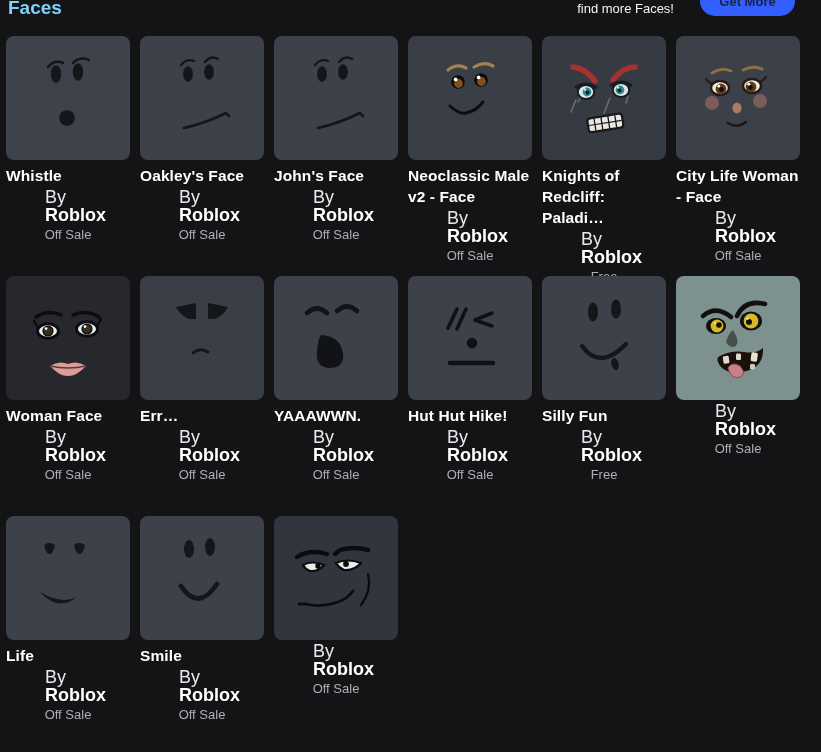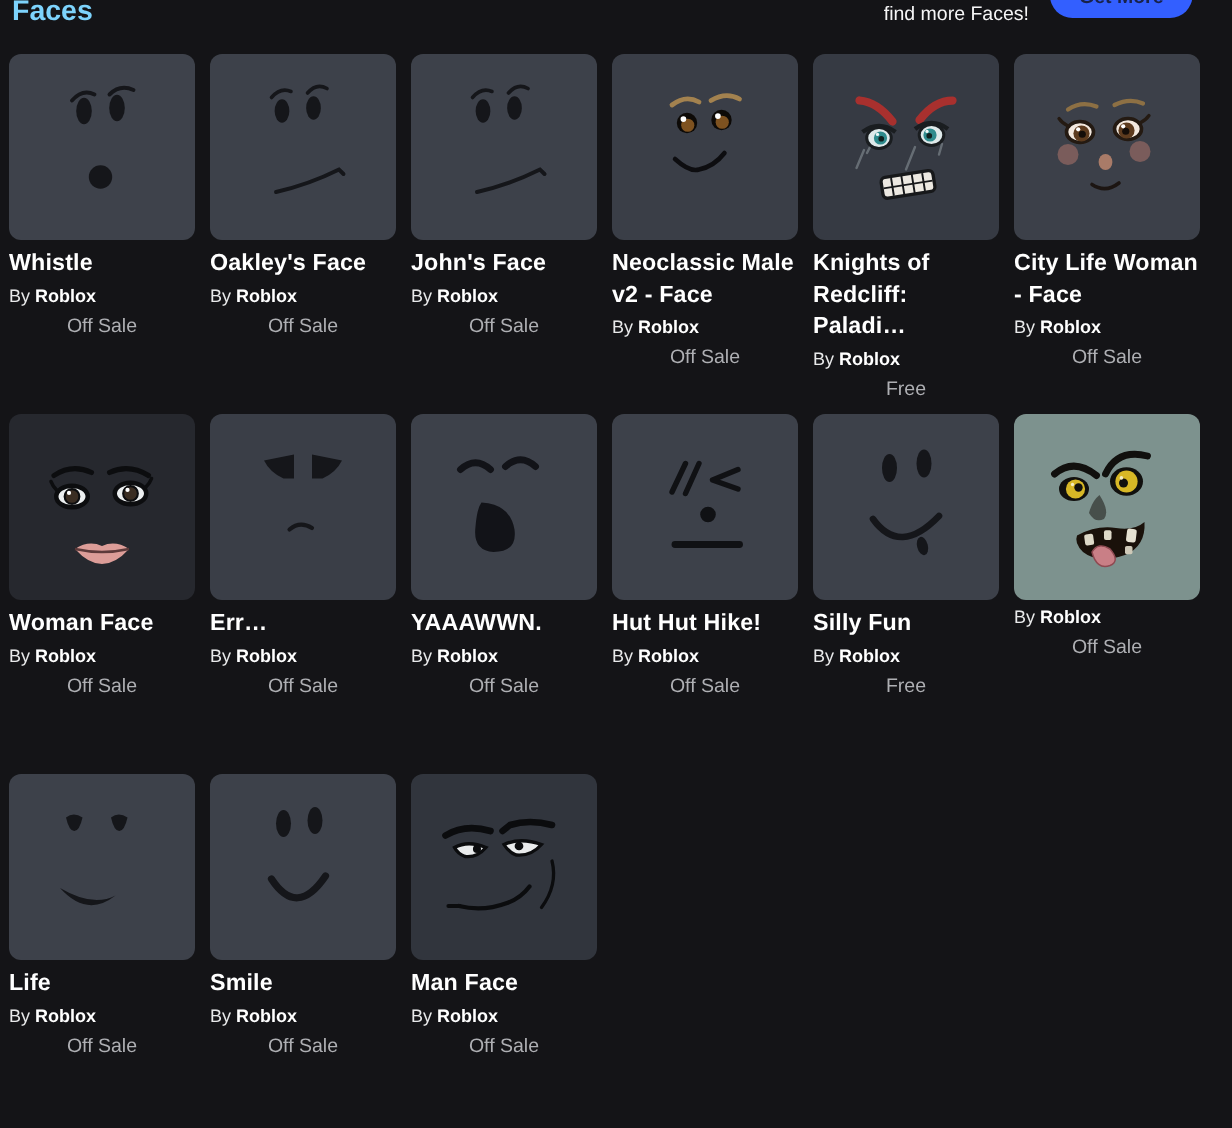--- a/index.html
+++ b/index.html
@@ -8,21 +8,21 @@
     background:#141417;
     font-family:"Liberation Sans","DejaVu Sans",sans-serif;
     -webkit-font-smoothing:antialiased;
   }
   .page{padding:0 0 0 6px;}
   .header{
     display:flex;justify-content:space-between;align-items:flex-start;
     height:26px;padding:0 26px 0 2px;
   }
   .page-title{color:#7dd3fc;font-size:19px;font-weight:700;line-height:16px;}
-  .header-right{display:flex;align-items:flex-start;gap:14px;}
+  .header-right{display:flex;align-items:flex-end;gap:26px;}
   .cta-text{color:#f5f5f6;font-size:13px;line-height:15px;padding-top:1px;}
   .get-more-btn{
     border:none;cursor:pointer;
     height:30px;min-width:95px;padding:0 18px;
     margin-top:-18px;
     border-radius:15px;
     background:#335fff;
     color:#18224a;font-size:13px;font-weight:700;
     display:flex;align-items:center;justify-content:center;
   }
@@ -36,21 +36,21 @@
   .card{cursor:pointer;}
   .thumb{
     width:124px;height:124px;border-radius:8px;
     background:#3d414a;overflow:hidden;
   }
   .thumb svg{display:block;width:124px;height:124px;}
   .title{
     margin-top:5px;color:#ffffff;font-size:15.5px;font-weight:700;
     line-height:21px;letter-spacing:.1px;
   }
-  .byline{margin-top:2px;font-size:12px;line-height:18px;color:#e8e9ea;}
+  .byline{margin-top:2px;font-size:18px;line-height:18px;color:#e8e9ea;margin-left:39px;}
   .byline .creator{font-weight:700;color:#ffffff;cursor:pointer;}
   .status{margin-top:2px;font-size:13px;line-height:18px;color:#aeafb3;text-align:center;}
 </style>
 </head>
 <body>
 
 <div class="page">
   <div class="header">
     <div class="page-title">Faces</div>
     <div class="header-right">
@@ -341,20 +341,19 @@
     <path d="M23,41 Q36,33 53,38" stroke="#0b0c0e" stroke-width="4.4" fill="none" stroke-linecap="round"></path>
     <path d="M61,38 L66,34 Q79,30 94,34" stroke="#0b0c0e" stroke-width="4.4" fill="none" stroke-linecap="round" stroke-linejoin="round"></path>
     <path d="M29,49 Q38,44 50,49 Q44,56 36,55 Q31,53 29,49 Z" fill="#e9ebec" stroke="#0b0c0e" stroke-width="2.2"></path>
     <circle cx="44" cy="50" r="2.7" fill="#0b0c0e"></circle>
     <path d="M62,47 Q73,42 87,47 Q80,55 70,54 Q65,52 62,47 Z" fill="#e9ebec" stroke="#0b0c0e" stroke-width="2.2"></path>
     <circle cx="72" cy="48" r="2.9" fill="#0b0c0e"></circle>
     <path d="M25,88 L33,88 M32,88 Q48,92 64,86 Q73,83 79,75" stroke="#0b0c0e" stroke-width="2.8" fill="none" stroke-linecap="round"></path>
     <path d="M94,58 Q98,74 87,89" stroke="#0b0c0e" stroke-width="2.2" fill="none" stroke-linecap="round"></path>
           </svg>
         </div>
-    <div class="title">Man Face</div>
     <div class="byline">
       <span>By</span> <span class="creator">Roblox</span>
     </div>
     <div class="status">Off Sale</div>
   </div>
 </div>
 </div>
 
 </body></html>

